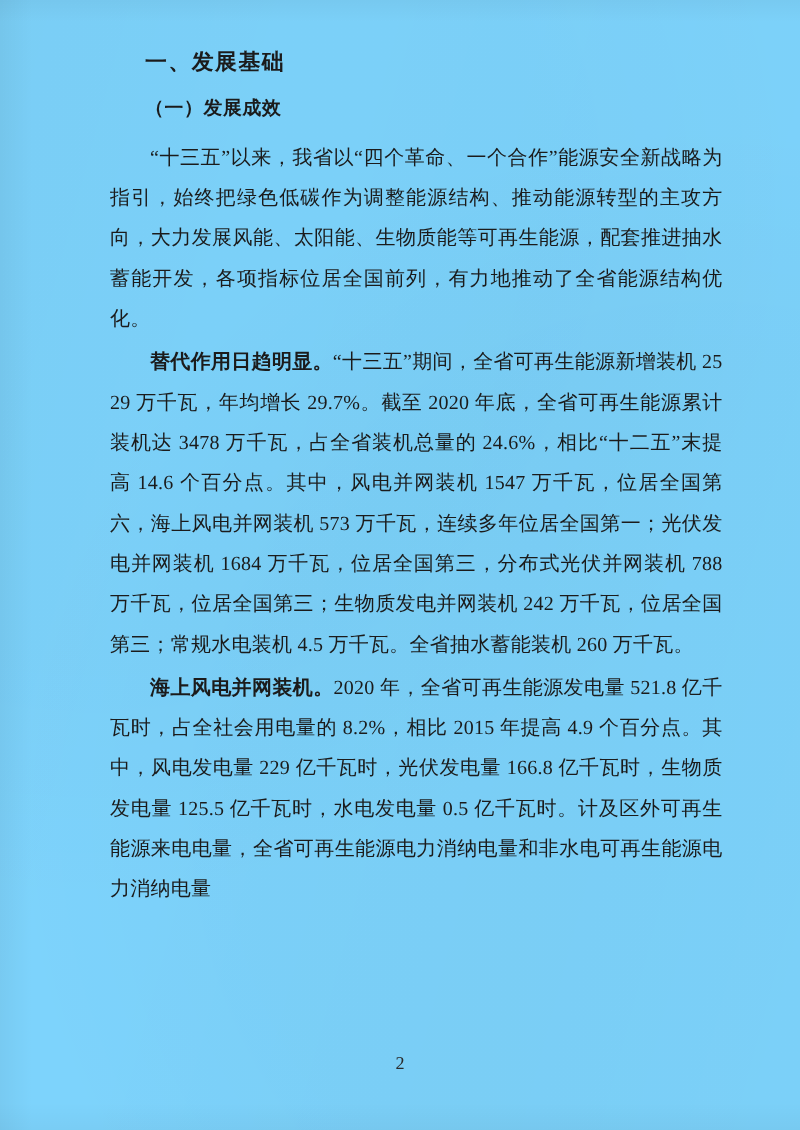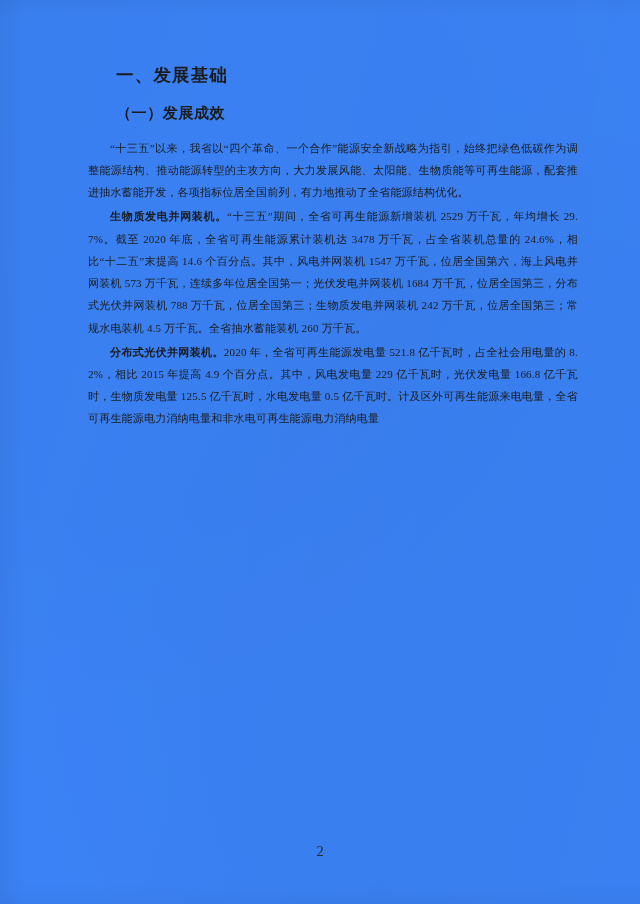--- a/index.html
+++ b/index.html
@@ -11,23 +11,23 @@
     height: 904px;
     background: #ffffff;
     font-family: "Liberation Serif", "DejaVu Serif", serif;
     color: #1b1b1b;
     overflow: hidden;
   }
   .page {
     position: relative;
     width: 640px;
     height: 904px;
-    background: #3b82f6;
+    background: #7dd3fc;
     box-sizing: border-box;
-    padding: 62px 62px 40px 88px;
+    padding: 36px 62px 40px 88px;
   }
   
   .page::before {
     content: "";
     position: absolute;
     inset: 0;
     pointer-events: none;
     background:
       radial-gradient(circle at 12% 18%, rgba(0,0,0,0.016) 0 38%, rgba(0,0,0,0) 62%),
       radial-gradient(circle at 88% 72%, rgba(0,0,0,0.014) 0 42%, rgba(0,0,0,0) 66%),
@@ -47,21 +47,21 @@
   }
   h2.doc-subheading {
     font-size: 15px;
     font-weight: bold;
     letter-spacing: 0.6px;
     margin: 0 0 12px 0;
     padding-left: 28px;
     line-height: 1.5;
   }
   p.para {
-    font-size: 11px;
+    font-size: 16px;
     line-height: 2.02;
     margin: 0 0 2px 0;
     text-align: justify;
     text-justify: inter-ideograph;
     text-indent: 2em;
     letter-spacing: 0.2px;
     word-break: break-all;
   }
   .emph {
     font-weight: bold;
@@ -108,18 +108,18 @@
 <div class="page">
   <div class="edge-top"></div>
   <div class="edge-left"></div>
   <div class="edge-bottom"></div>
 
   <div class="content">
     <h1 class="doc-heading">一、发展基础</h1>
     <h2 class="doc-subheading">（一）发展成效</h2>
 
     <p class="para">“十三五”以来，我省以“四个革命、一个合作”能源安全新战略为指引，始终把绿色低碳作为调整能源结构、推动能源转型的主攻方向，大力发展风能、太阳能、生物质能等可再生能源，配套推进抽水蓄能开发，各项指标位居全国前列，有力地推动了全省能源结构优化。</p>
-    <p class="para"><span class="emph">生物质发电并网装机。</span>“十三五”期间，全省可再生能源新增装机 2529 万千瓦，年均增长 29.7%。截至 2020 年底，全省可再生能源累计装机达 3478 万千瓦，占全省装机总量的 24.6%，相比“十二五”末提高 14.6 个百分点。其中，风电并网装机 1547 万千瓦，位居全国第六，海上风电并网装机 573 万千瓦，连续多年位居全国第一；光伏发电并网装机 1684 万千瓦，位居全国第三，分布式光伏并网装机 788 万千瓦，位居全国第三；生物质发电并网装机 242 万千瓦，位居全国第三；常规水电装机 4.5 万千瓦。全省抽水蓄能装机 260 万千瓦。</p>
-    <p class="para"><span class="emph">分布式光伏并网装机。</span>2020 年，全省可再生能源发电量 521.8 亿千瓦时，占全社会用电量的 8.2%，相比 2015 年提高 4.9 个百分点。其中，风电发电量 229 亿千瓦时，光伏发电量 166.8 亿千瓦时，生物质发电量 125.5 亿千瓦时，水电发电量 0.5 亿千瓦时。计及区外可再生能源来电电量，全省可再生能源电力消纳电量和非水电可再生能源电力消纳电量</p>
+    <p class="para"><span class="emph">替代作用日趋明显。</span>“十三五”期间，全省可再生能源新增装机 2529 万千瓦，年均增长 29.7%。截至 2020 年底，全省可再生能源累计装机达 3478 万千瓦，占全省装机总量的 24.6%，相比“十二五”末提高 14.6 个百分点。其中，风电并网装机 1547 万千瓦，位居全国第六，海上风电并网装机 573 万千瓦，连续多年位居全国第一；光伏发电并网装机 1684 万千瓦，位居全国第三，分布式光伏并网装机 788 万千瓦，位居全国第三；生物质发电并网装机 242 万千瓦，位居全国第三；常规水电装机 4.5 万千瓦。全省抽水蓄能装机 260 万千瓦。</p>
+    <p class="para"><span class="emph">海上风电并网装机。</span>2020 年，全省可再生能源发电量 521.8 亿千瓦时，占全社会用电量的 8.2%，相比 2015 年提高 4.9 个百分点。其中，风电发电量 229 亿千瓦时，光伏发电量 166.8 亿千瓦时，生物质发电量 125.5 亿千瓦时，水电发电量 0.5 亿千瓦时。计及区外可再生能源来电电量，全省可再生能源电力消纳电量和非水电可再生能源电力消纳电量</p>
   </div>
 
   <div class="page-number">2</div>
 </div>
 
 </body></html>

